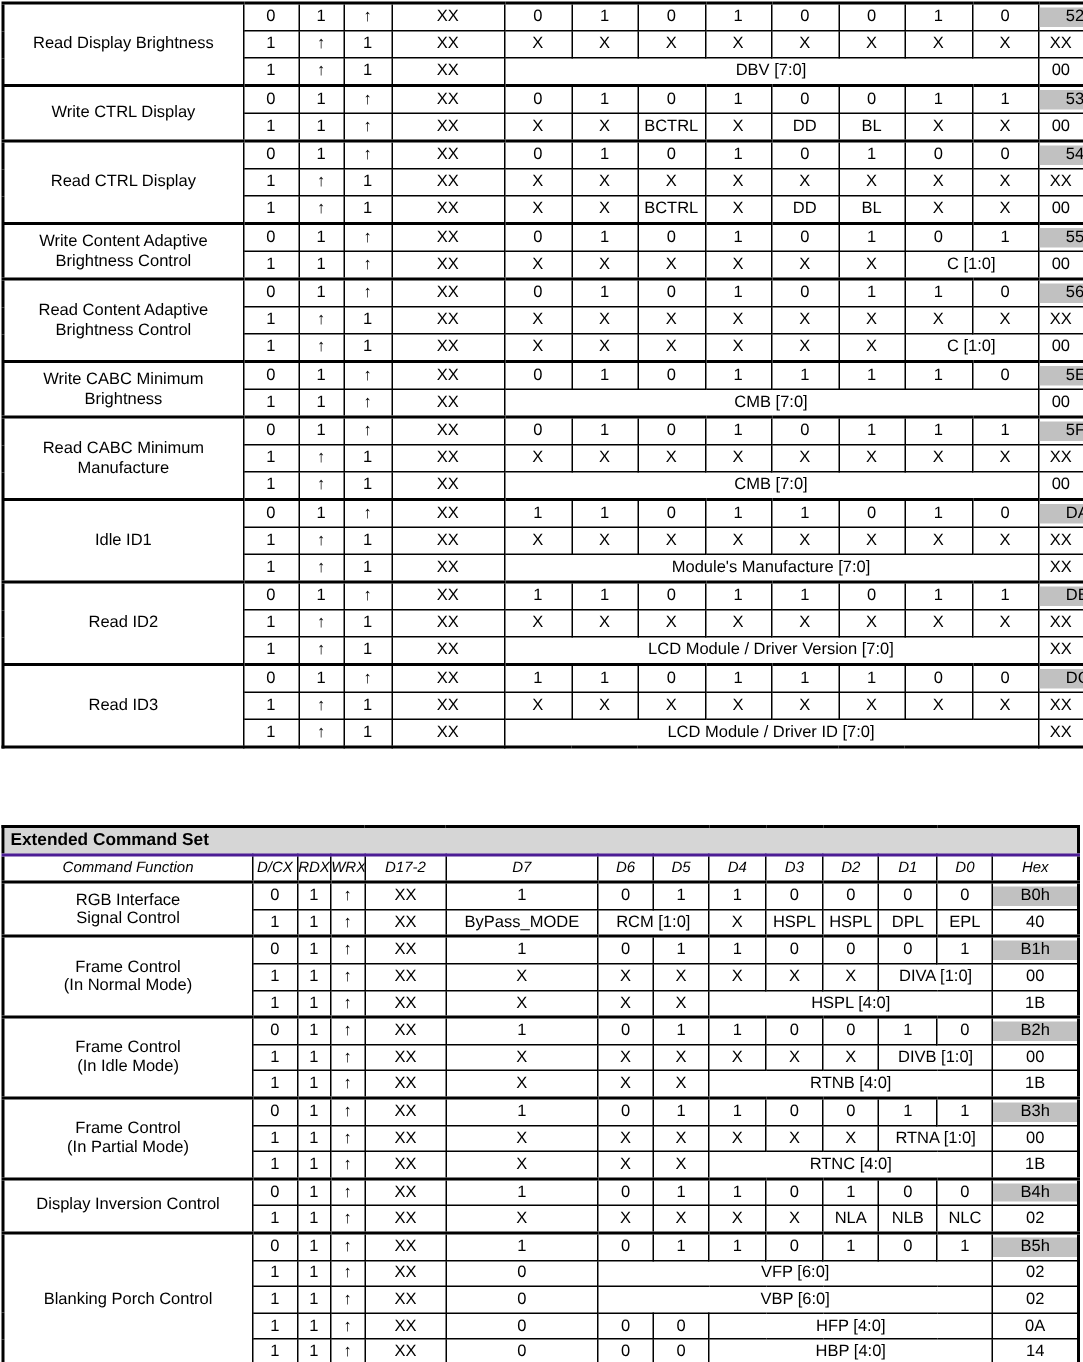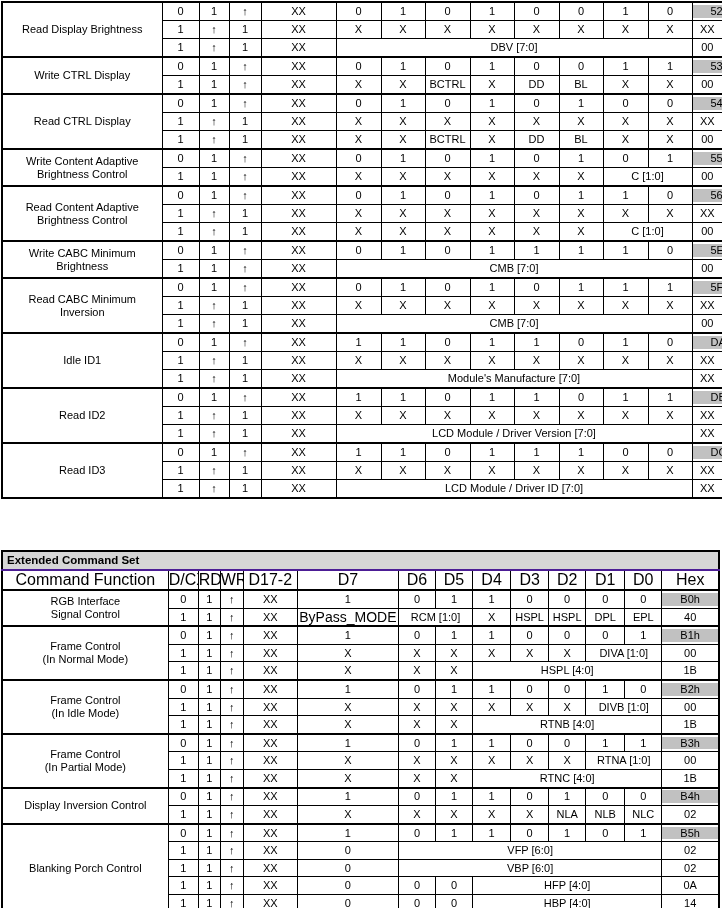--- a/index.html
+++ b/index.html
@@ -35,22 +35,22 @@
   tr.group-start td { border-top: 2px solid #000; }
   td.label-cell { white-space: pre-line; }
   td.section-title {
     text-align: left;
     font-weight: bold;
     background: var(--bar-bg, #d6d6d6);
     padding-left: 4px;
     font-size: 11.5px;
     border-bottom: 2px solid #4c1d95;
   }
-  td.header-cell { font-size: 16px; }
-  td.small-text { font-size: 14px; letter-spacing: 0px; }
+  td.header-cell { font-size: 10px; font-style: italic; }
+  td.small-text { font-size: 11px; letter-spacing: 0px; }
   span.hex-hl {
     background: var(--hex-hl, #c1c1c1);
     padding: 0 18px;
     display: inline-block;
   }
 </style>
 </head>
 <body>
 
 <table id="basic-table">
@@ -284,21 +284,21 @@
       <tr>
         <td>1</td>
         <td>1</td>
         <td>↑</td>
         <td>XX</td>
         <td colspan="8">CMB [7:0]</td>
         <td><span>00</span></td>
       </tr>
       <tr class="group-start">
         <td class="label-cell" rowspan="3">Read CABC Minimum
-Inversion</td>
+Manufacture</td>
         <td>0</td>
         <td>1</td>
         <td>↑</td>
         <td>XX</td>
         <td>0</td>
         <td>1</td>
         <td>0</td>
         <td>1</td>
         <td>0</td>
         <td>1</td>

